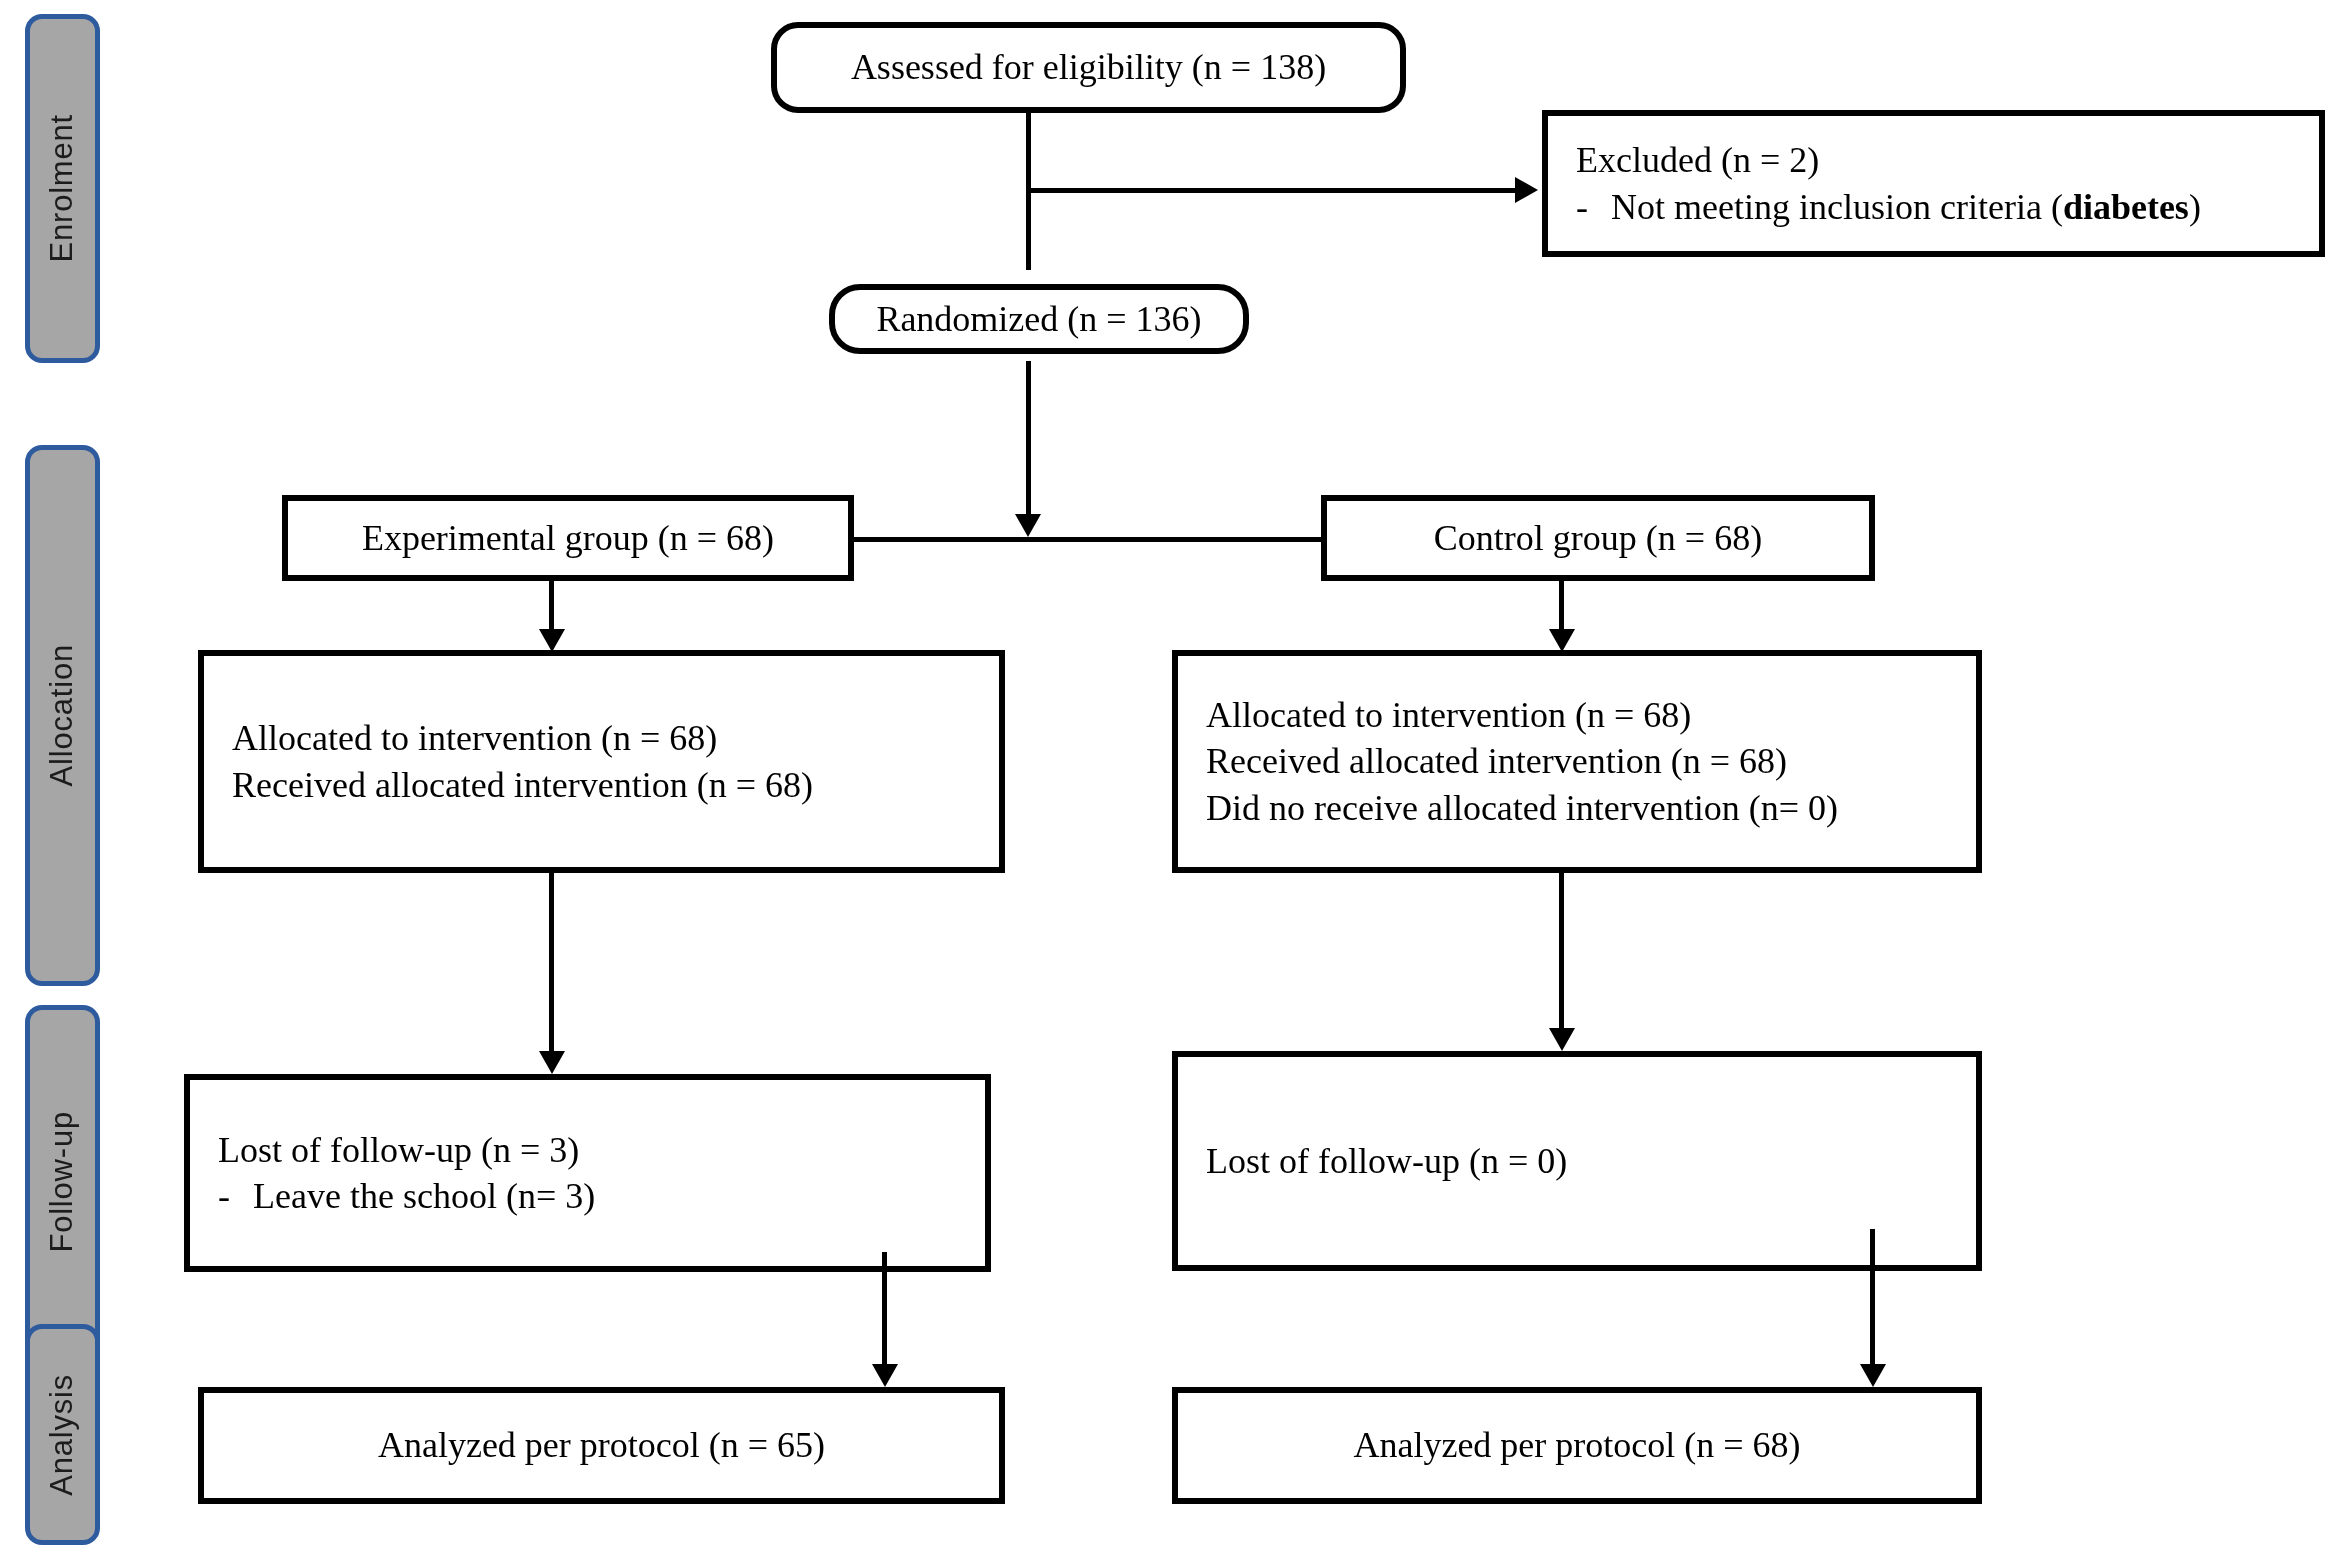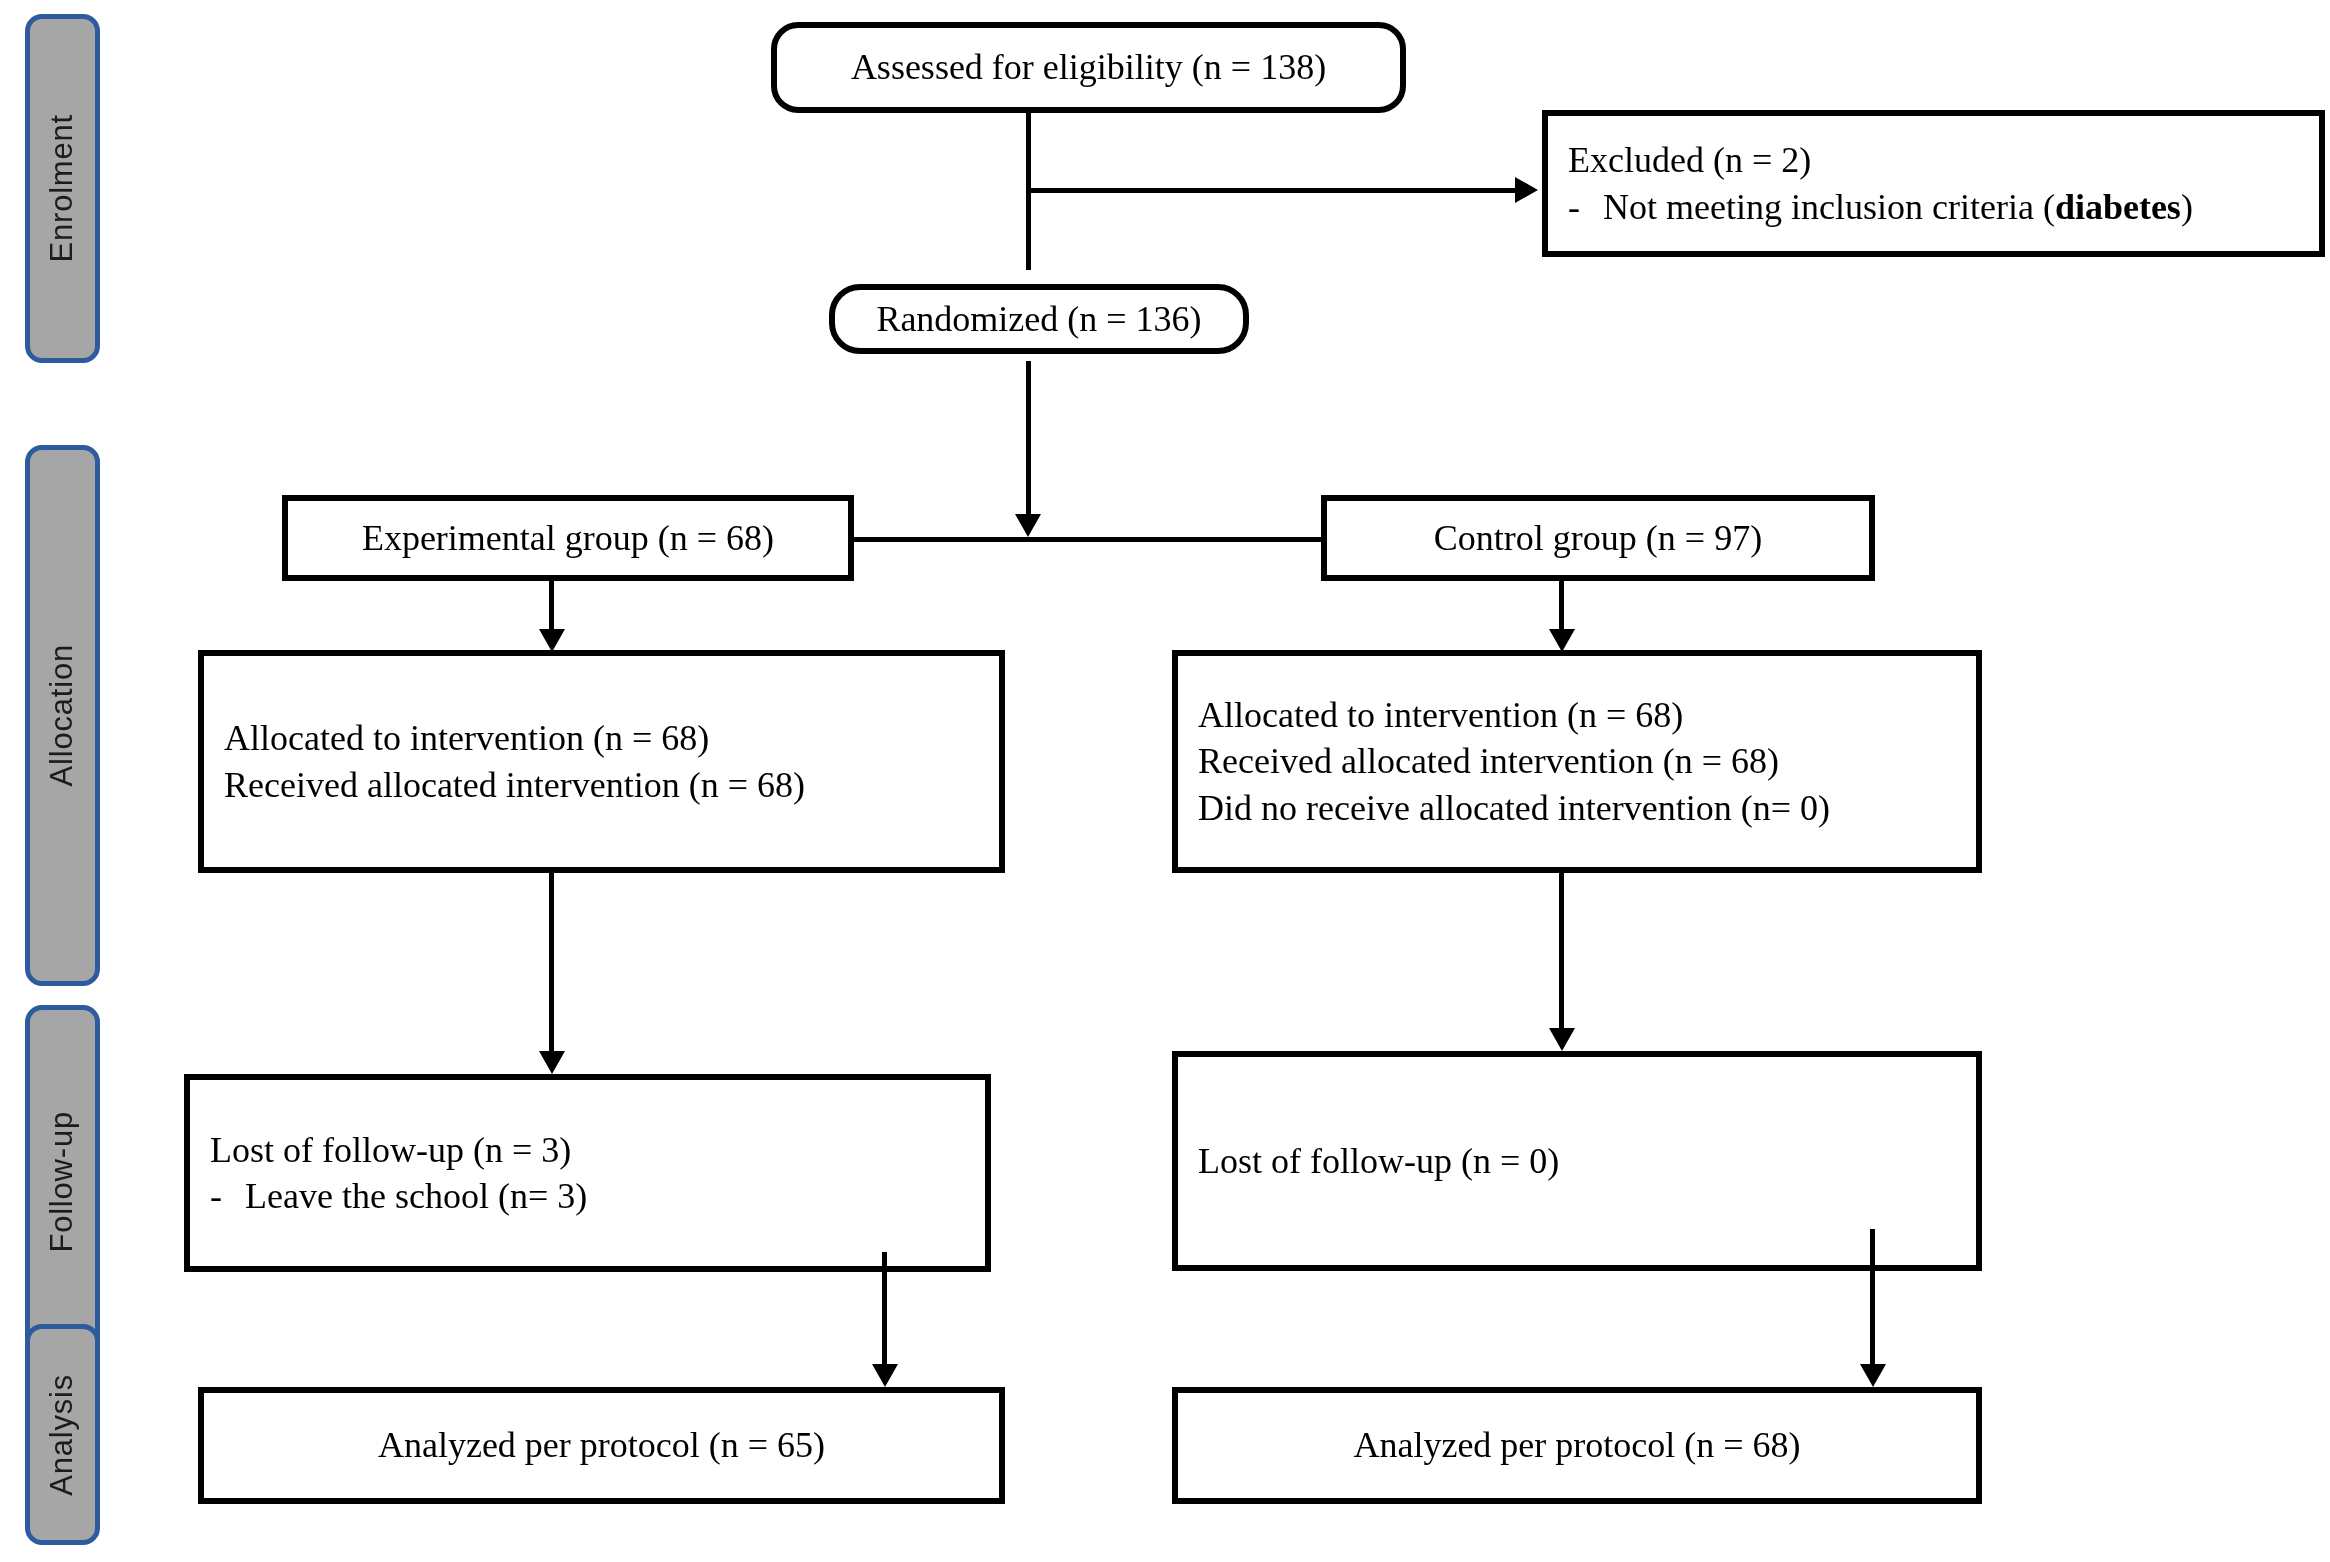--- a/index.html
+++ b/index.html
@@ -50,21 +50,21 @@
   .fbox.center {
     display: flex;
     align-items: center;
     justify-content: center;
     text-align: center;
   }
   .fbox.left {
     display: flex;
     flex-direction: column;
     justify-content: center;
-    padding-left: 20px;
+    padding-left: 28px;
     padding-right: 10.7px;
     text-align: left;
   }
   .fbox .ln { white-space: nowrap; }
   .fbox .bullet-line {
     display: flex;
     white-space: nowrap;
   }
   .fbox .bullet-dash {
     display: inline-block;
@@ -145,21 +145,21 @@
   <div class="vline" style="left:1026px; top:361px; height:163px;"></div>
   <div class="arrow-down" style="left:1015px; top:514px;"></div>
 
   <div class="hline" style="left:850px; top:537px; width:476px;"></div>
 
   <div class="fbox center" style="left:282px; top:495px; width:572px; height:86px;">
     <span class="ln">Experimental group (n = 68)</span>
   </div>
 
   <div class="fbox center" style="left:1321px; top:495px; width:554px; height:86px;">
-    <span class="ln">Control group (n = 97)</span>
+    <span class="ln">Control group (n = 68)</span>
   </div>
 
   <div class="vline" style="left:549px; top:581px; height:55px;"></div>
   <div class="arrow-down" style="left:539px; top:629px;"></div>
 
   <div class="vline" style="left:1559px; top:581px; height:55px;"></div>
   <div class="arrow-down" style="left:1549px; top:629px;"></div>
 
   <div class="fbox left" style="left:198px; top:650px; width:807px; height:223px;">
     <span class="ln">Allocated to intervention (n = 68)</span>

